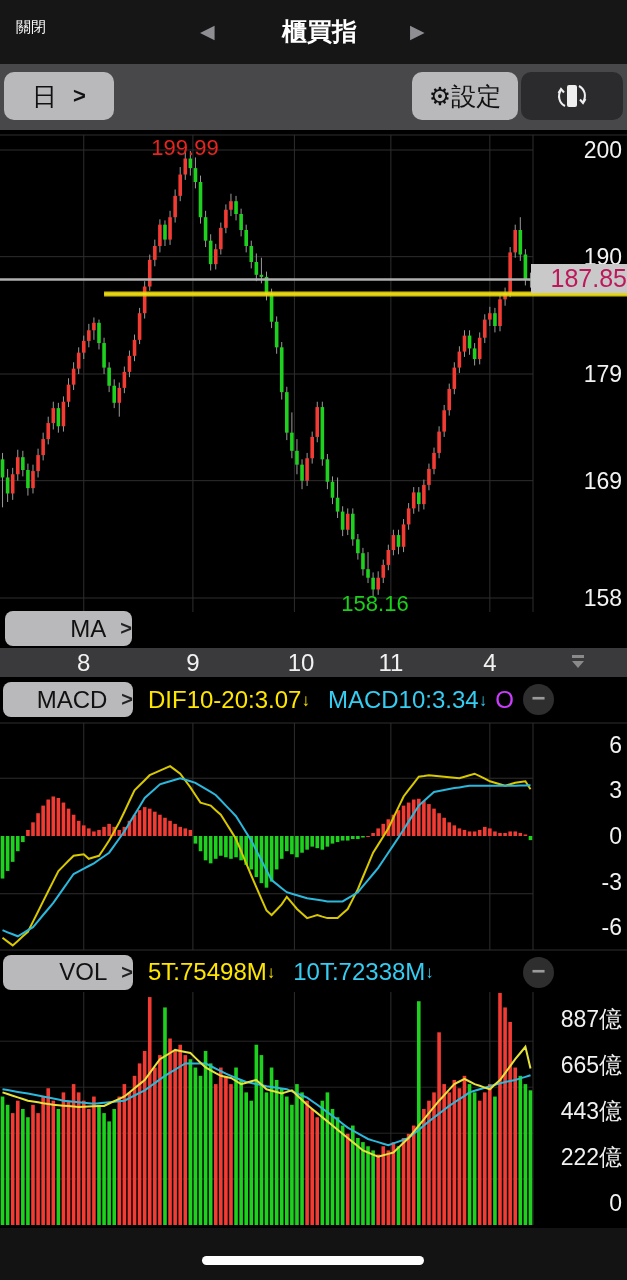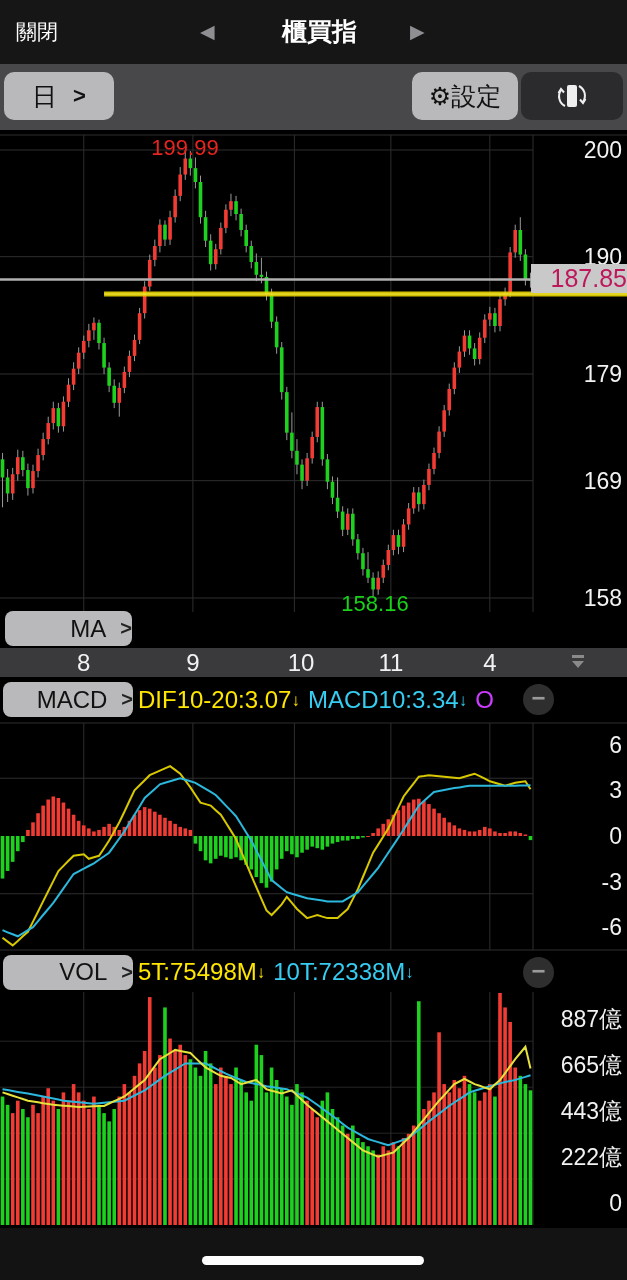--- a/index.html
+++ b/index.html
@@ -1,21 +1,21 @@
 <!DOCTYPE html>
 <html><head>
 <meta charset="utf-8">
 <style>
   html,body{margin:0;padding:0;background:#000;}
   body{width:627px;height:1280px;position:relative;overflow:hidden;
        font-family:"Liberation Sans","DejaVu Sans",sans-serif;-webkit-font-smoothing:antialiased;}
   .abs{position:absolute;}
   
   #nav{top:0;left:0;width:627px;height:64px;background:#161616;}
-  #nav .close{left:16px;top:18px;color:#fff;font-size:21px;}
+  #nav .close{left:16px;top:18px;color:#fff;font-size:15px;}
   #nav .title{left:0;right:0;top:15px;text-align:center;color:#fff;font-size:25px;font-weight:bold;margin-left:12px;}
   #nav .arrow{top:20px;color:#8e8e93;font-size:19px;}
   #nav .prev{left:200px;}
   #nav .next{left:410px;}
   
   #toolbar{top:64px;left:0;width:627px;height:66px;background:#48484a;}
   .tbtn{position:absolute;top:8px;height:48px;border-radius:10px;display:flex;align-items:center;justify-content:center;font-size:25px;}
   .tbtn.light{background:#b9b9bb;color:#111;}
   .tbtn.dark{background:#2b2b2d;color:#fff;}
   .chev{font-weight:bold;margin-left:16px;font-size:22px;}
@@ -24,21 +24,21 @@
         display:flex;align-items:center;justify-content:flex-end;color:#111;font-size:24px;z-index:5;}
   .pbtn .chev{margin-left:14px;font-size:20px;color:#222;}
   
   #xaxis{top:648px;left:0;width:627px;height:29px;background:#3a3a3c;}
   #xaxis span{position:absolute;top:1px;color:#f2f2f2;font-size:24px;transform:translateX(-50%);}
   #collapse-icon{position:absolute;left:570px;top:7px;width:16px;height:16px;}
   #collapse-icon .bar{position:absolute;left:2px;top:0;width:12px;height:3px;background:#8a8a8a;}
   #collapse-icon .tri{position:absolute;left:2px;top:6px;width:0;height:0;border-left:6px solid transparent;border-right:6px solid transparent;border-top:7px solid #8a8a8a;}
   
   .ind-row{position:absolute;left:0;width:576px;display:flex;align-items:center;background:#000;}
-  .ind-label{font-size:24px;margin-left:8px;white-space:nowrap;}
+  .ind-label{font-size:24px;margin-left:18px;white-space:nowrap;}
   .yellow{color:#ffe600;}
   .cyan{color:#35cdf2;}
   .magenta{color:#cb3cff;font-size:24px;margin-left:8px;}
   .dn{font-size:17px;vertical-align:2px;}
   .minusbtn{position:absolute;right:22px;width:31px;height:31px;border-radius:50%;background:#2e2e2e;
             color:#9a9a9a;font-size:24px;line-height:28px;text-align:center;font-weight:bold;}
   
   #pricebox{left:531px;top:264px;width:96px;height:29px;background:#c9c9c9;color:#be185d;
             font-size:25px;text-align:right;line-height:29px;padding-right:1px;z-index:4;}
   #bottom{top:1228px;left:0;width:627px;height:52px;background:#131313;}

